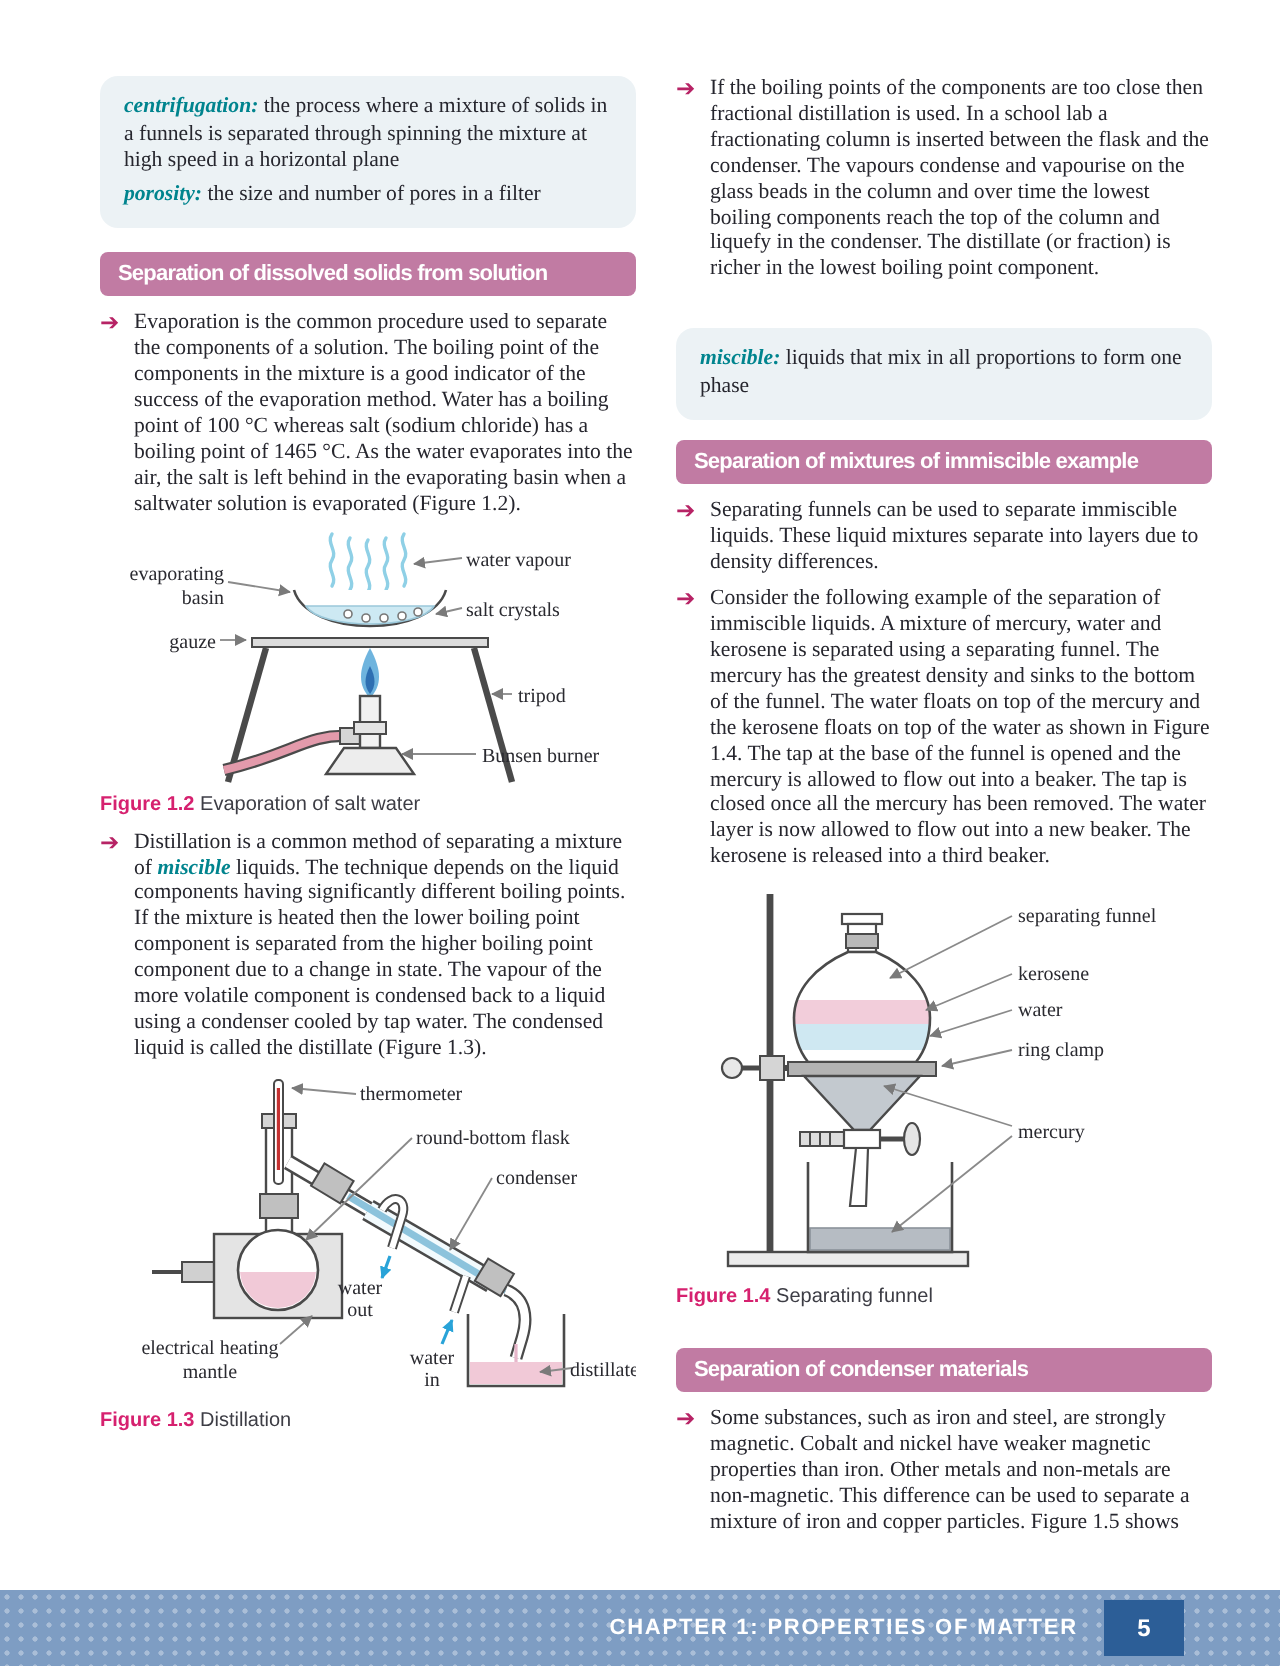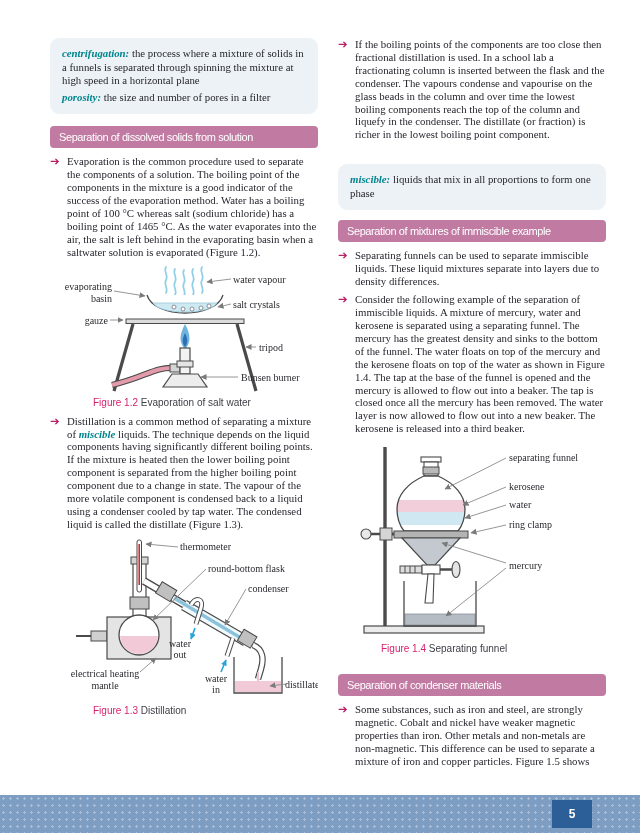--- a/index.html
+++ b/index.html
@@ -7,30 +7,30 @@
         font-family:"Liberation Serif",serif;color:#26262e;}
   .col{position:absolute;top:38px;width:268px;}
   .col-left{left:50px;}
   .col-right{left:338px;}
   .def-box{background:#ecf2f5;border-radius:9px;padding:9px 12px 10px 12px;
            font-size:10.8px;line-height:13.6px;}
   .def-box p{margin:0 0 3px 0;}
   .def-box p:last-child{margin:0;}
   .term{color:#00848e;font-weight:bold;font-style:italic;}
   .section-heading{background:#c17ba3;color:#fff;font-family:"Liberation Sans",sans-serif;
-           font-weight:normal;font-size:11px;letter-spacing:-0.4px;padding:5px 9px 5px 9px;
+           font-weight:bold;font-size:11px;letter-spacing:-0.4px;padding:5px 9px 5px 9px;
            border-radius:4px;margin-top:12px;white-space:nowrap;overflow:hidden;}
   .bullet{display:flex;margin-top:7px;font-size:10.8px;line-height:12.9px;}
   .bullet .arrow{color:#b72365;flex:0 0 17px;font-size:11.5px;font-weight:bold;
            font-family:"DejaVu Sans",sans-serif;line-height:12.9px;}
   .bullet p{margin:0;}
   .fig{display:block;margin-top:4px;}
   .fig text{font-family:"Liberation Serif",serif;font-size:10px;fill:#2a2a30;}
   .caption{font-family:"Liberation Sans",sans-serif;font-size:10px;color:#3d3d45;margin:2px 0 0 0;}
-  .caption .cap-label{color:#d6216f;font-weight:normal;margin-left:43px;}
+  .caption .cap-label{color:#d6216f;font-weight:bold;}
   .footer{position:absolute;left:0;top:795px;width:640px;height:38px;
           background-color:#7e9dc3;
           background-image:radial-gradient(circle,rgba(255,255,255,0.34) 1.2px,transparent 1.4px);
           background-size:7px 7px;
           display:flex;align-items:center;justify-content:flex-end;gap:13px;
           padding-right:48px;box-sizing:border-box;}
   .chapter-title{color:#ffffff;font-family:"Liberation Sans",sans-serif;font-weight:bold;
           font-size:11px;letter-spacing:0.9px;}
   .page-number{background:#2c5e97;color:#fff;width:40px;height:28px;display:flex;
           align-items:center;justify-content:center;font-family:"Liberation Sans",sans-serif;
@@ -272,16 +272,17 @@
 
     <div class="section-heading" style="margin-top:20px;">Separation of condenser materials</div>
 
     <div class="bullet">
       <span class="arrow">➔</span>
       <p>Some substances, such as iron and steel, are strongly magnetic. Cobalt and nickel have weaker magnetic properties than iron. Other metals and non-metals are non-magnetic. This difference can be used to separate a mixture of iron and copper particles. Figure 1.5 shows</p>
     </div>
   </div>
 
   <div class="footer">
+    <span class="chapter-title">CHAPTER 1: PROPERTIES OF MATTER</span>
     <span class="page-number">5</span>
   </div>
 
 </div>
 
 </body></html>

